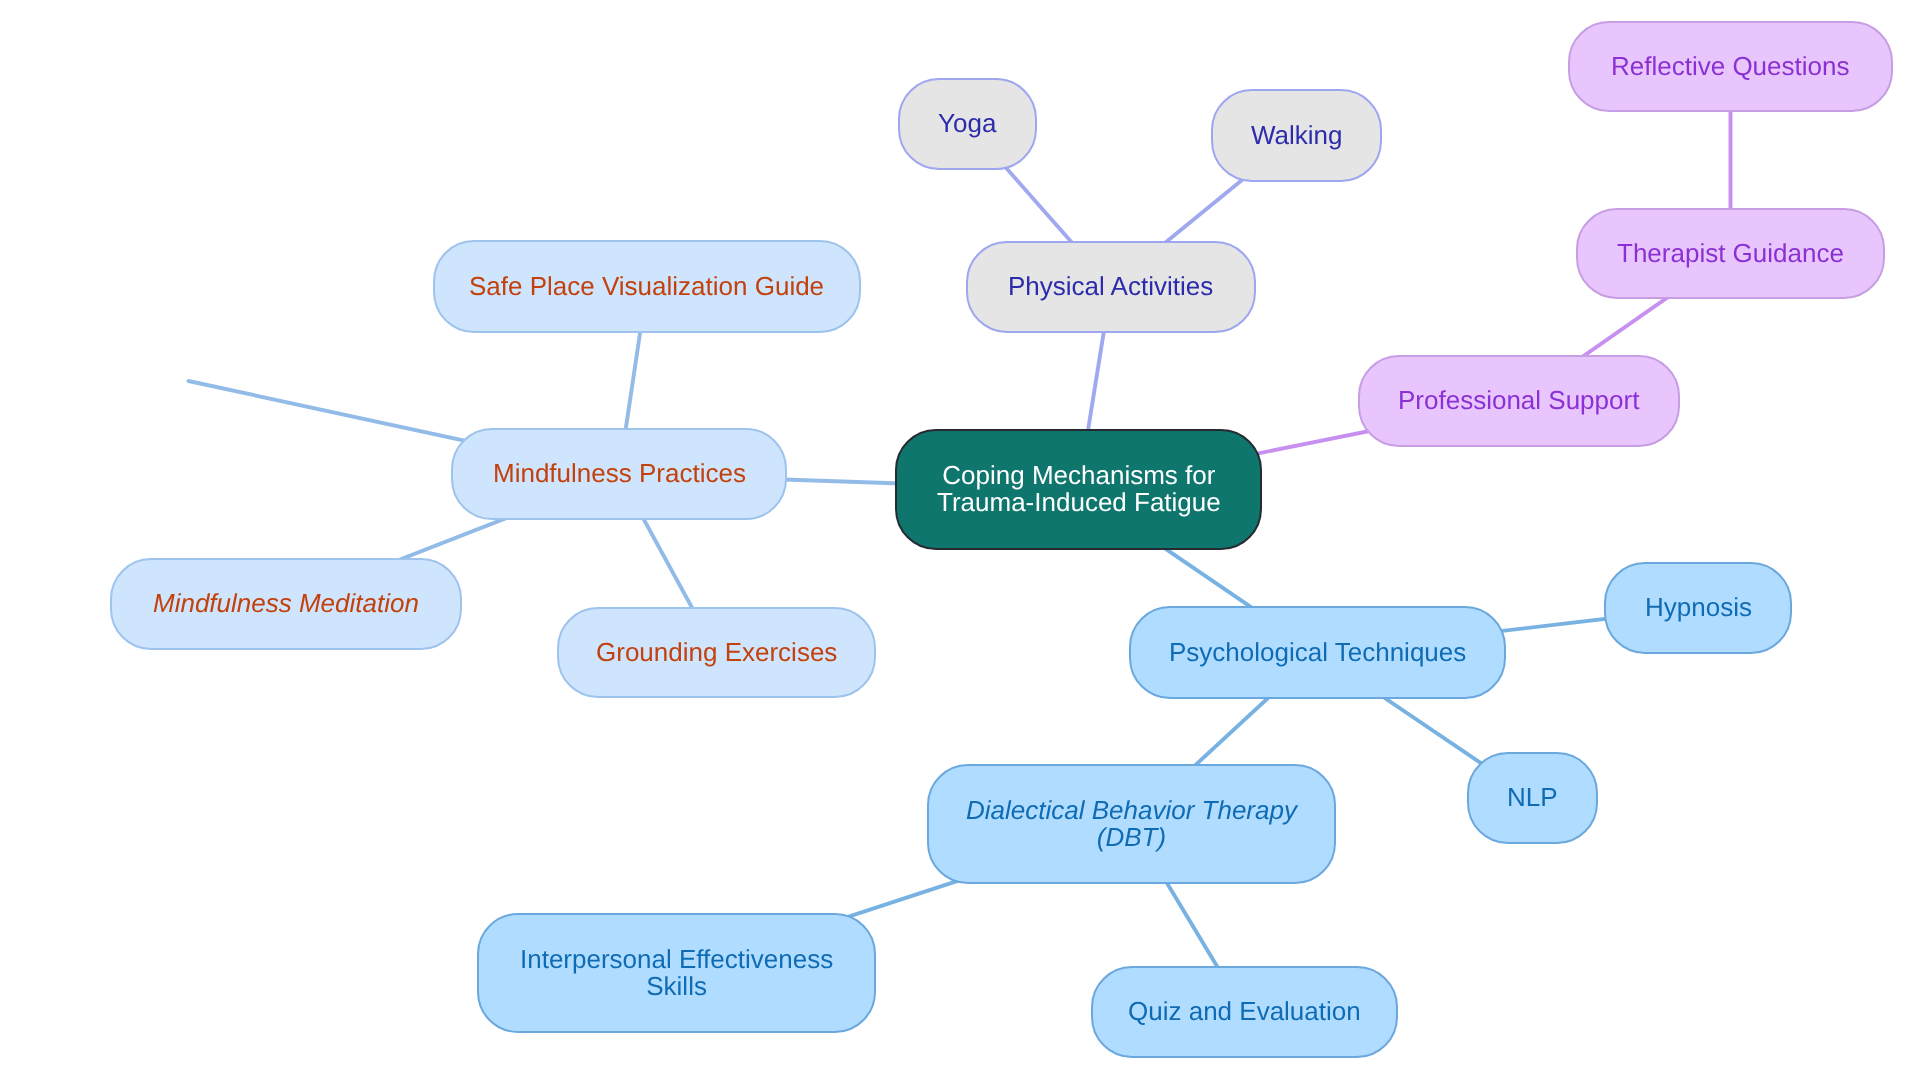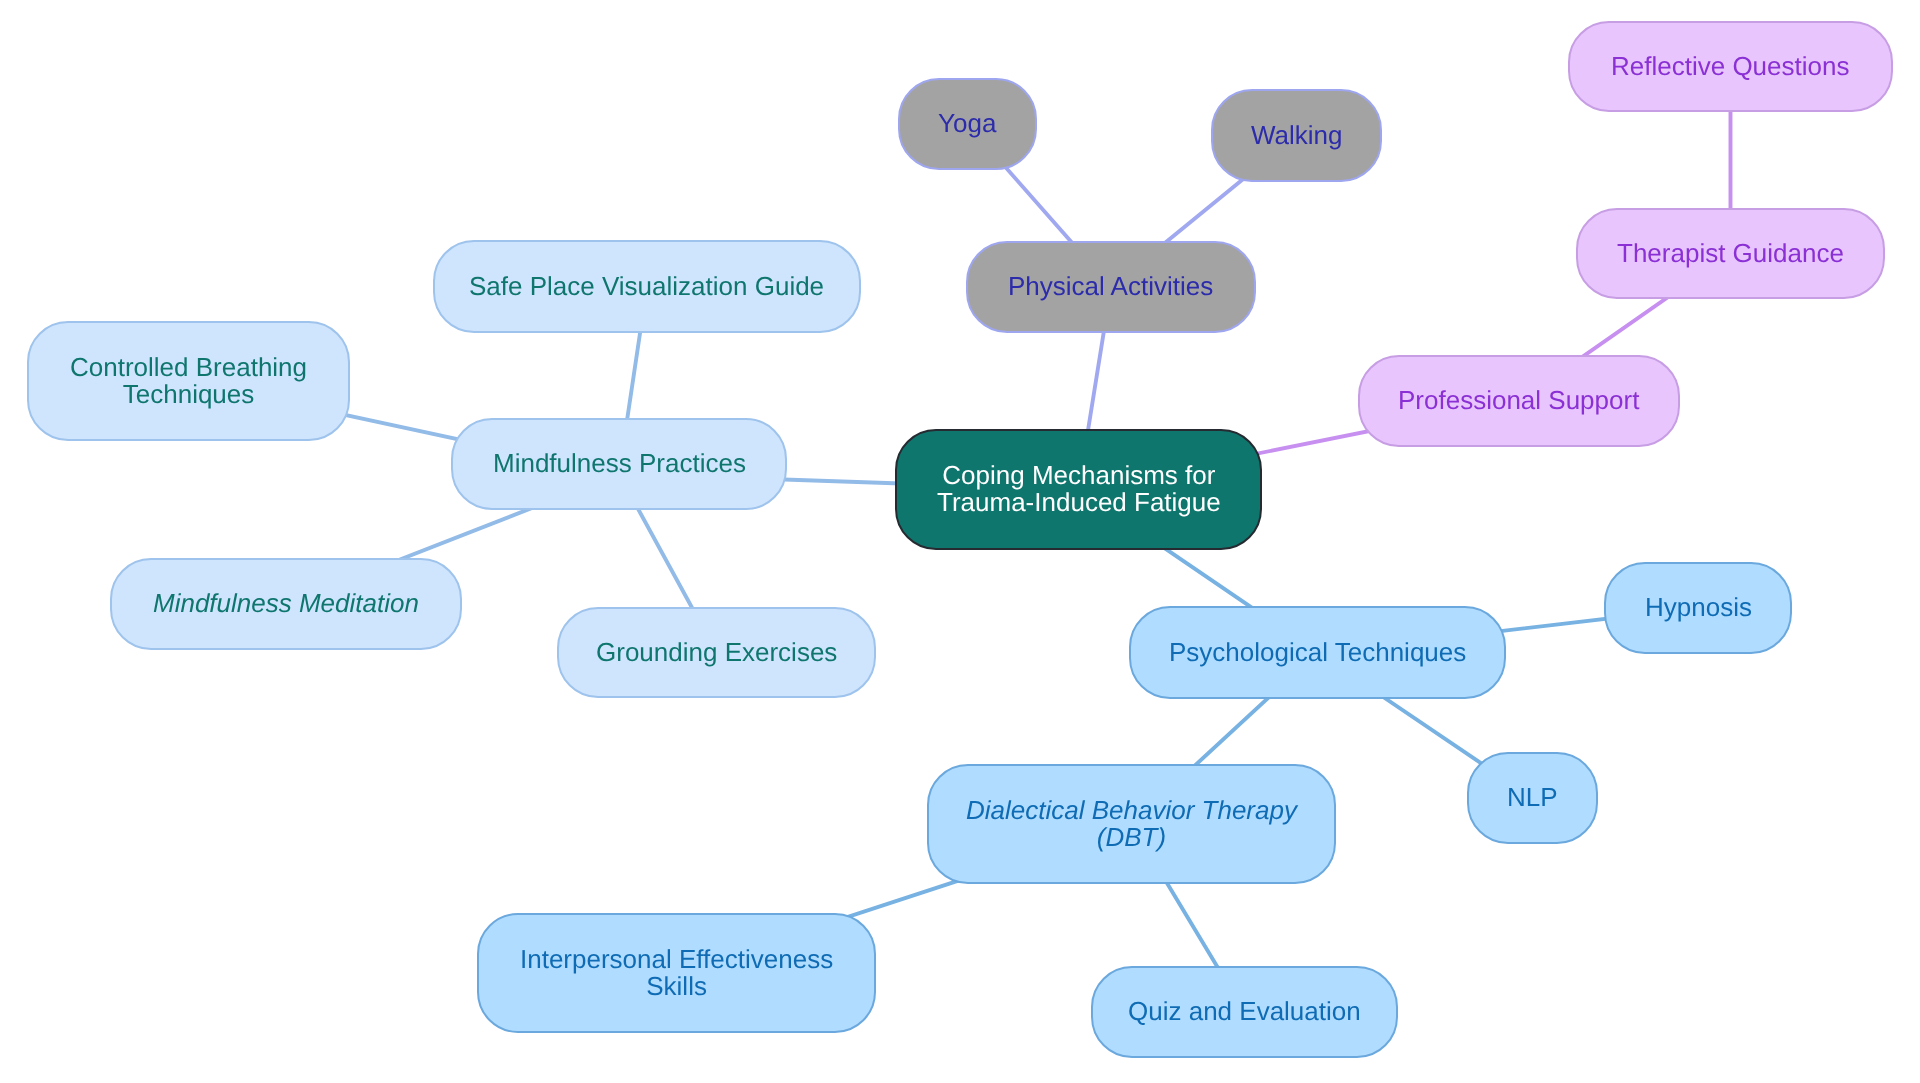--- a/index.html
+++ b/index.html
@@ -8,22 +8,22 @@
   font-family:"Liberation Sans","DejaVu Sans",sans-serif;
   -webkit-font-smoothing:antialiased;text-rendering:geometricPrecision;}
 #mindmap{position:relative;width:1920px;height:1083px;background:#ffffff;}
 #edge-layer{position:absolute;left:0;top:0;width:1920px;height:1083px;}
 .node{position:absolute;box-sizing:border-box;border-radius:41px;border:2px solid;
   display:flex;align-items:center;justify-content:center;text-align:center;}
 .node-label{will-change:transform;transform:translateZ(0);display:flex;
   flex-direction:column;align-items:center;justify-content:flex-start;}
 .ln{display:block;white-space:nowrap;}
 .k-root{background:#0f766e;border-color:#262a31;color:#ffffff;}
-.k-blue1{background:#cfe4fd;border-color:#9ec3ec;color:#0f766e;}
-.k-purple{background:#a3a3a3;border-color:#9ea6f0;color:#2b2bab;}
+.k-blue1{background:#cfe4fd;border-color:#9ec3ec;color:#c2410c;}
+.k-purple{background:#e5e5e5;border-color:#9ea6f0;color:#2b2bab;}
 .k-pink{background:#e8c6fd;border-color:#c79de4;color:#8a30d4;}
 .k-blue2{background:#b0dcff;border-color:#6ba8dd;color:#0f6cb4;}
 </style>
 </head>
 <body>
 
 <div id="mindmap">
 <svg id="edge-layer" width="1920" height="1083" viewBox="0 0 1920 1083">
 <line class="edge" x1="1078.5" y1="489.5" x2="619.0" y2="474.0" stroke="#92bbe8" stroke-width="3.9" stroke-linecap="round"></line>
 <line class="edge" x1="619.0" y1="474.0" x2="647.0" y2="286.5" stroke="#92bbe8" stroke-width="3.9" stroke-linecap="round"></line>
@@ -42,34 +42,28 @@
 <line class="edge" x1="1317.5" y1="652.5" x2="1131.5" y2="824.0" stroke="#77b2e3" stroke-width="3.9" stroke-linecap="round"></line>
 <line class="edge" x1="1131.5" y1="824.0" x2="676.5" y2="973.0" stroke="#77b2e3" stroke-width="3.9" stroke-linecap="round"></line>
 <line class="edge" x1="1131.5" y1="824.0" x2="1244.5" y2="1012.0" stroke="#77b2e3" stroke-width="3.9" stroke-linecap="round"></line>
 </svg>
 <div class="node k-root" style="left:895px;top:429px;width:367px;height:121px;font-size:26px;line-height:27.4px;">
       <div class="node-label">
         <span class="ln">Coping Mechanisms for</span>
         <span class="ln">Trauma-Induced Fatigue</span>
       </div>
     </div>
-<div class="node k-blue1" style="left:451px;top:418px;width:336px;height:92px;font-size:26px;line-height:27.4px;">
+<div class="node k-blue1" style="left:451px;top:428px;width:336px;height:92px;font-size:26px;line-height:27.4px;">
       <div class="node-label">
         <span class="ln">Mindfulness Practices</span>
       </div>
     </div>
 <div class="node k-blue1" style="left:433px;top:240px;width:428px;height:93px;font-size:26px;line-height:27.4px;">
       <div class="node-label">
         <span class="ln">Safe Place Visualization Guide</span>
-      </div>
-    </div>
-<div class="node k-blue1" style="left:27px;top:321px;width:323px;height:120px;font-size:26px;line-height:27.4px;">
-      <div class="node-label">
-        <span class="ln">Controlled Breathing</span>
-        <span class="ln">Techniques</span>
       </div>
     </div>
 <div class="node k-blue1" style="left:110px;top:558px;width:352px;height:92px;font-size:26px;line-height:27.4px;font-style:italic;">
       <div class="node-label">
         <span class="ln">Mindfulness Meditation</span>
       </div>
     </div>
 <div class="node k-blue1" style="left:557px;top:607px;width:319px;height:91px;font-size:26px;line-height:27.4px;">
       <div class="node-label">
         <span class="ln">Grounding Exercises</span>

